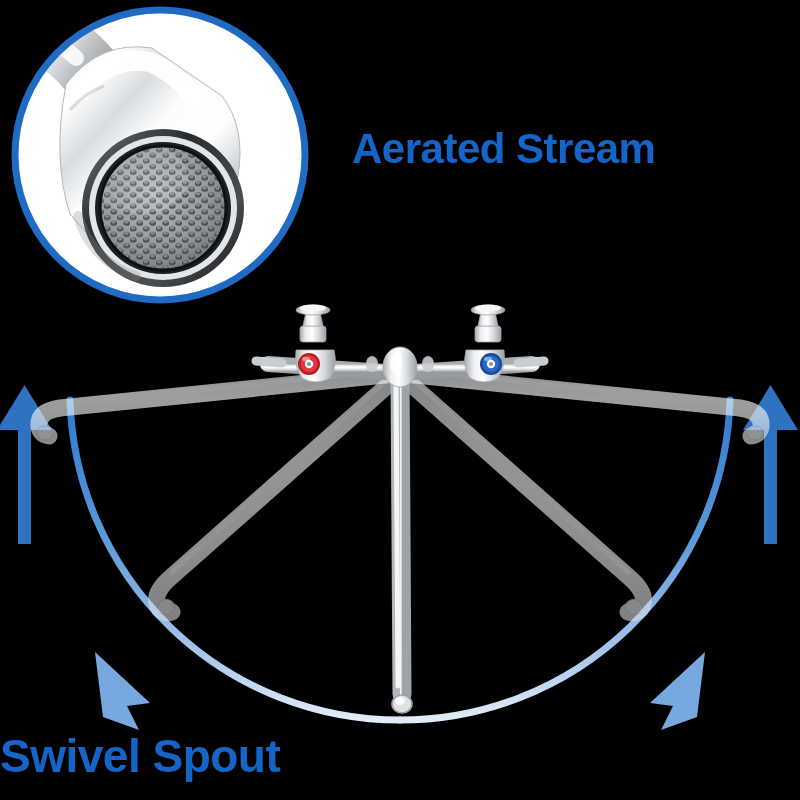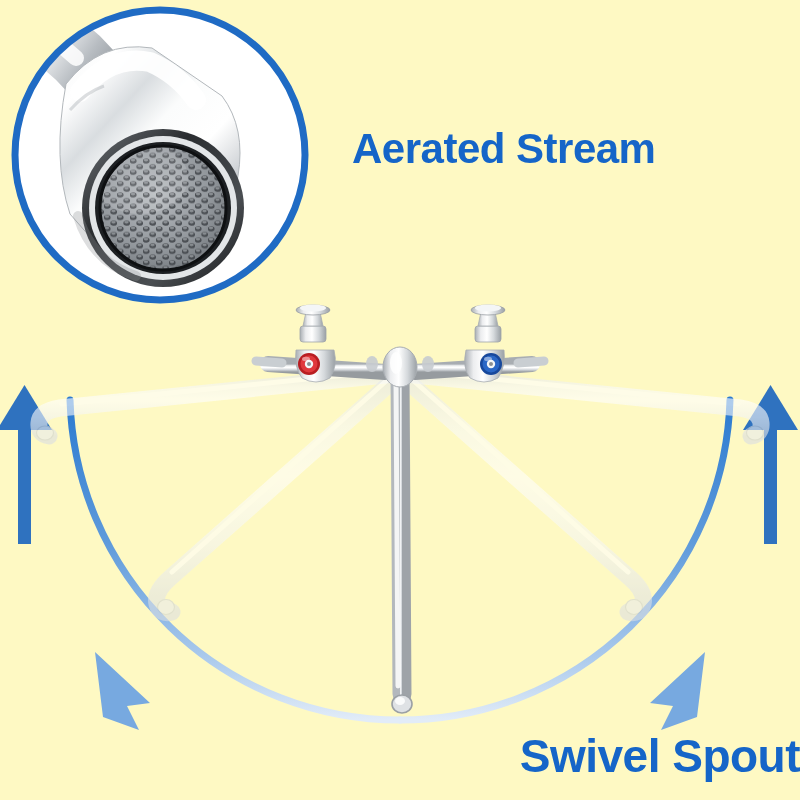--- a/index.html
+++ b/index.html
@@ -7,21 +7,21 @@
     padding: 0;
     background: #ffffff;
   }
   body {
     font-family: "Liberation Sans", sans-serif;
   }
   #stage {
     position: relative;
     width: 800px;
     height: 800px;
-    background: #fef9c3;
+    background: #000000;
     overflow: hidden;
   }
   #stage svg.layer {
     position: absolute;
     left: 0;
     top: 0;
     width: 800px;
     height: 800px;
   }
   .label {
@@ -35,21 +35,21 @@
   #aerated-label {
     left: 352px;
     top: 124px;
     font-size: 42px;
     line-height: 50px;
   }
   #swivel-label {
     left: 0;
     top: 728px;
     width: 800px;
-    text-align: right;
+    text-align: left;
     font-size: 46px;
     line-height: 56px;
   }
 </style>
 </head>
 <body>
 
 <div id="stage">
 
   <svg class="layer" viewBox="0 0 800 800">

